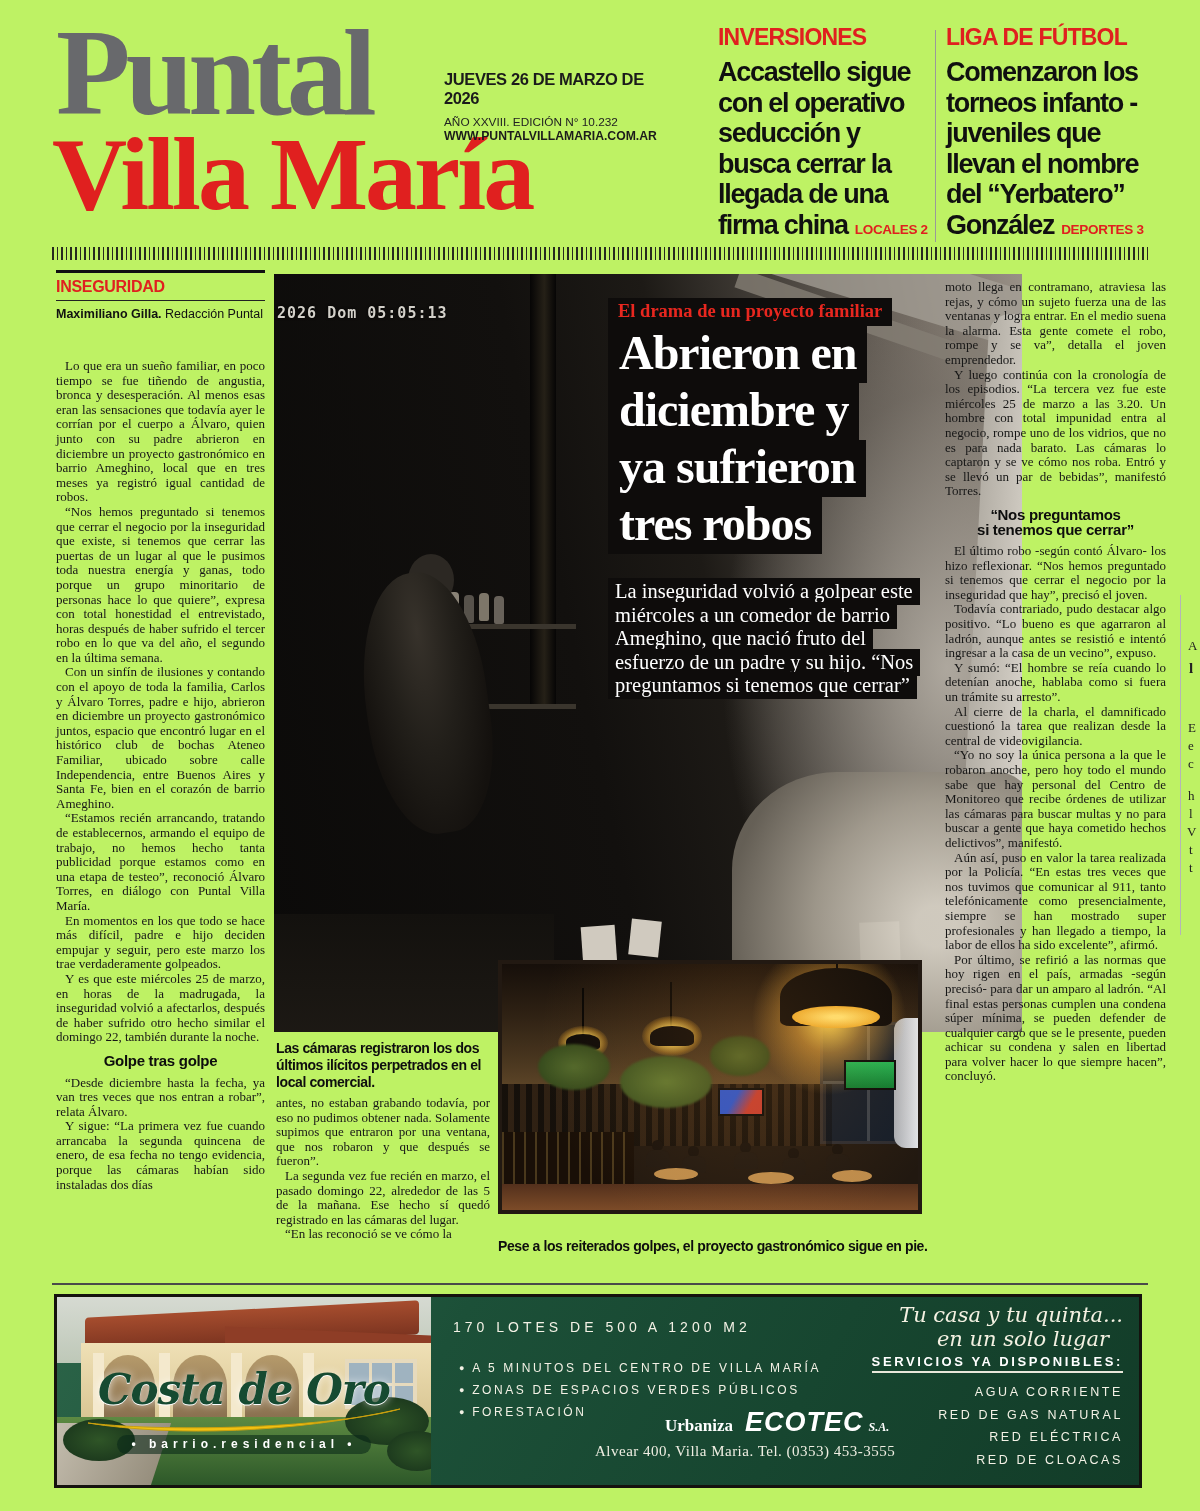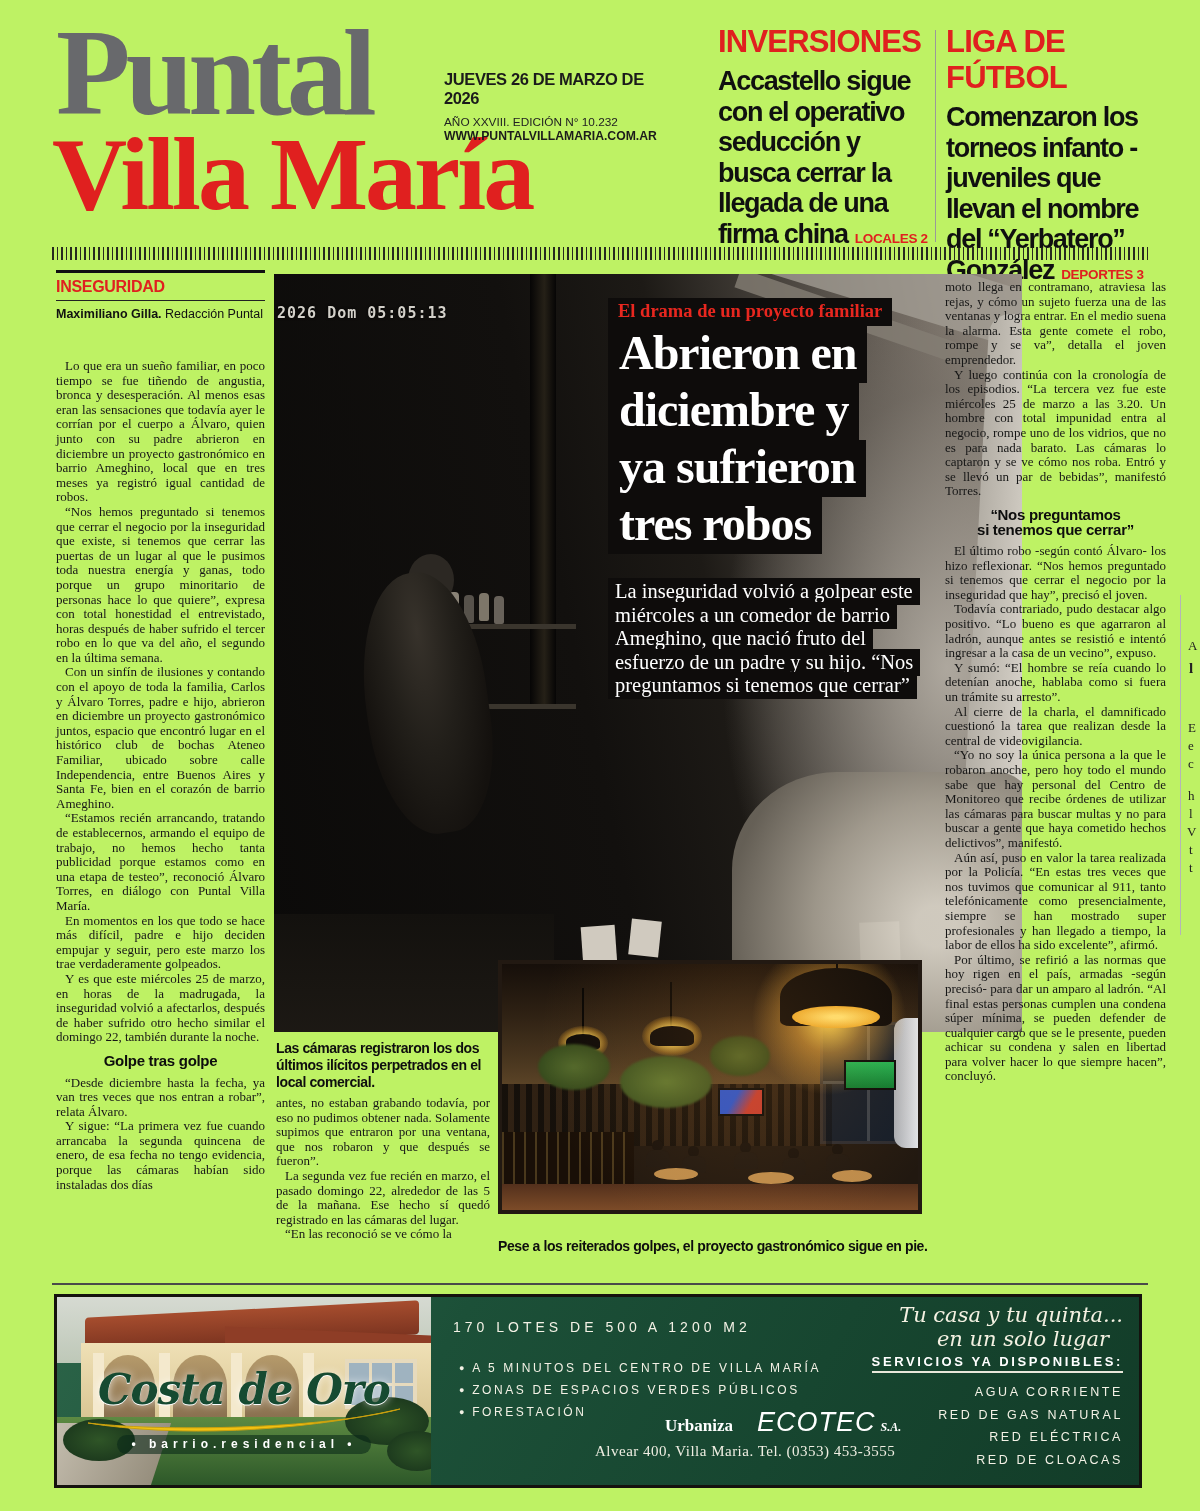--- a/index.html
+++ b/index.html
@@ -13,21 +13,21 @@
   .logo1 { left:56px; top:12px; font:bold 122px/1 "Liberation Serif", serif;
            color:#68696c; letter-spacing:-5px; }
   .logo2 { left:52px; top:122px; font:bold 104px/1 "Liberation Serif", serif;
            color:#e0201f; letter-spacing:-3px; }
   .dateblock { left:444px; top:70px; width:210px; font-family:"Liberation Sans", sans-serif; }
   .dateblock .d1 { font-weight:bold; font-size:16.5px; letter-spacing:-0.4px; color:#1b1b1b; }
   .dateblock .d2 { font-size:11.8px; margin-top:7px; color:#222; }
   .dateblock .d3 { font-size:12.2px; font-weight:bold; color:#1b1b1b; }
 
   .tophead { font-family:"Liberation Sans", sans-serif; }
-  .tophead .tag { color:#e0201f; font-weight:bold; font-size:31px; letter-spacing:-0.8px; }
+  .tophead .tag { color:#e0201f; font-weight:bold; font-size:23px; letter-spacing:-0.8px; }
   .tophead .txt { margin-top:6px; font-weight:bold; font-size:27px; line-height:30.5px;
                   letter-spacing:-1.3px; color:#101010; }
   .tophead .ref { color:#e0201f; font-size:13.5px; letter-spacing:-0.3px; font-weight:bold;
                   margin-left:7px; white-space:nowrap; }
   .vdivider { left:935px; top:30px; width:1px; height:212px; background:#9a9a9a; }
 
   .barcode { left:52px; top:247px; width:1096px; height:13px;
              background:repeating-linear-gradient(90deg,#191919 0 1.6px,transparent 1.6px 4.6px);
              opacity:.92; }
 
@@ -167,22 +167,22 @@
   .h-swoosh { margin:-4px auto 0; display:block; }
   .h-sub  { display:inline-block; margin-top:2px; background:rgba(8,40,24,.58); border-radius:10px;
             padding:2px 14px 3px; color:#fff; font:bold 12px "Liberation Sans", sans-serif; letter-spacing:5px; }
   .h-sub::before { content:"• "; } .h-sub::after { content:" •"; }
 
   .ad .lots { left:396px; top:22px; color:#f3f1e5; font-size:14px; letter-spacing:4px; }
   .ad .bullets { left:402px; top:60px; color:#f3f1e5; font-size:12px; letter-spacing:2.6px; line-height:22px; }
   .ad .bullets div::before { content:"● "; font-size:9px; vertical-align:1px; }
   .ad .urbaniza { left:608px; top:110px; color:#fff; font-family:"Liberation Serif", serif; }
   .ad .urbaniza .u1 { font-weight:bold; font-size:17px; margin-right:12px; }
-  .ad .urbaniza .u2 { font-style:italic; font-weight:normal; font-size:27px;
-                      font-family:"Liberation Sans", sans-serif; letter-spacing:1px;margin-left:12px; }
+  .ad .urbaniza .u2 { font-style:italic; font-weight:bold; font-size:27px;
+                      font-family:"Liberation Sans", sans-serif; letter-spacing:1px; }
   .ad .urbaniza .u3 { font-style:italic; font-weight:bold; font-size:12px; margin-left:5px; }
   .ad .address { left:538px; top:146px; color:#efeee2; font:15px "Liberation Serif", serif; letter-spacing:.5px; }
   .ad .script { right:16px; top:6px; text-align:right; color:#f4f1e2;
                 font:italic 21px/24px "DejaVu Serif", serif; }
   .ad .script .s2 { margin-right:14px; }
   .ad .servhead { right:16px; top:57px; color:#fff; font-weight:bold; font-size:13px;
                   letter-spacing:2.6px; border-bottom:2px solid #e9e7da; padding-bottom:2px; }
   .ad .servlist { right:16px; top:84px; text-align:right; color:#f3f1e5; font-size:12.5px;
                   letter-spacing:2.6px; line-height:22.5px; }
 </style>

